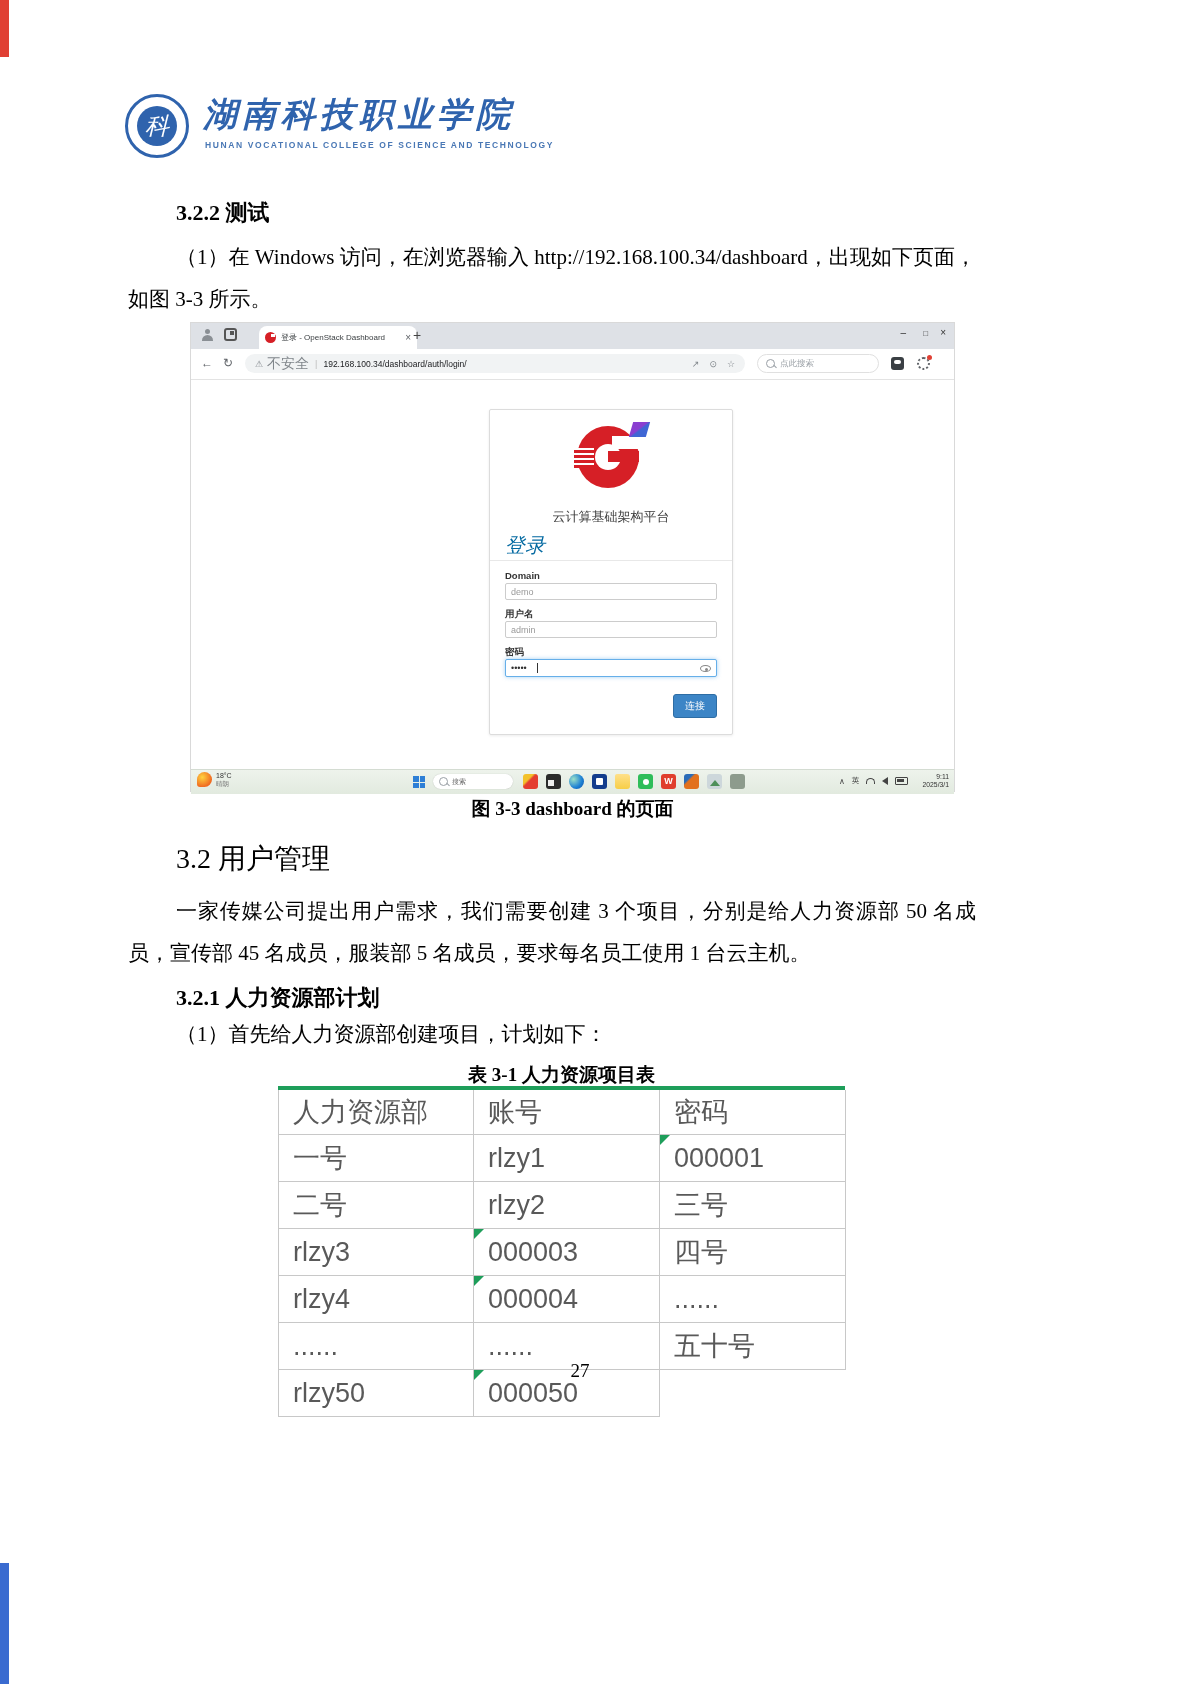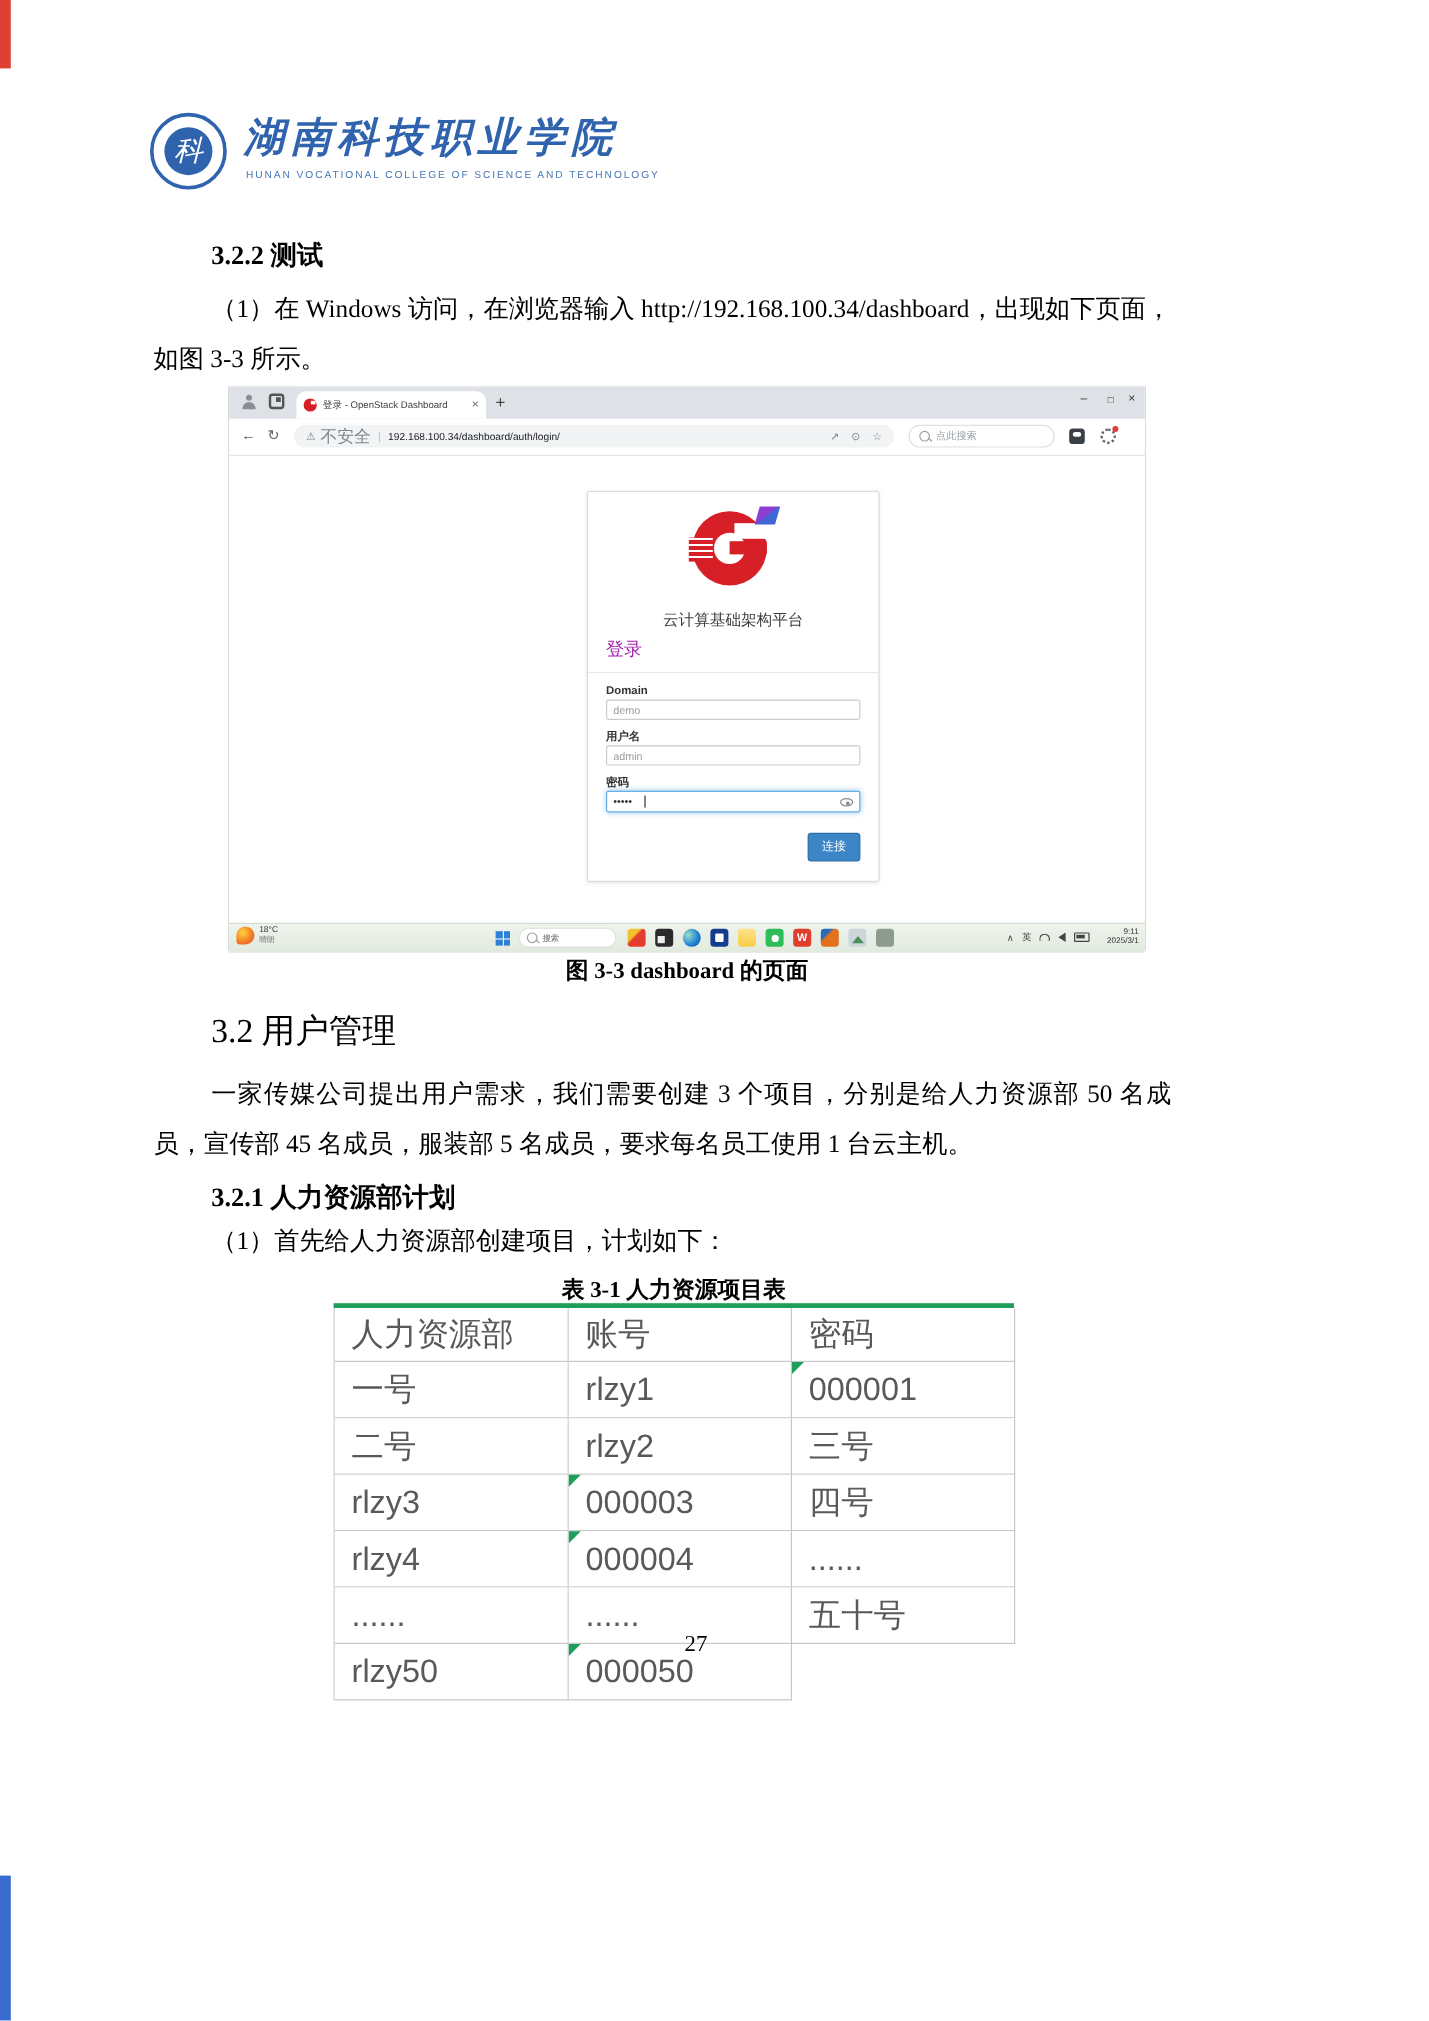--- a/index.html
+++ b/index.html
@@ -14,21 +14,21 @@
   
   .logo-block{left:125px;top:92px;width:420px;height:80px;}
   .seal{position:absolute;left:0;top:2px;width:64px;height:64px;border-radius:50%;
         border:3px solid #2f63ad;box-sizing:border-box;background:#fff;}
   .seal-core{position:absolute;left:9px;top:9px;width:40px;height:40px;border-radius:50%;
         background:#2f63ad;color:#fff;font-size:24px;line-height:40px;text-align:center;
         font-family:"Liberation Sans",sans-serif;font-style:italic;}
   .calli{position:absolute;left:78px;top:0px;width:330px;font-size:34px;font-weight:bold;
         font-style:italic;color:#2f63ad;letter-spacing:5px;white-space:nowrap;}
   .logo-en{position:absolute;left:80px;top:48px;width:340px;font-size:8.5px;letter-spacing:1.6px;
-        color:#4a78b5;font-family:"Liberation Sans",sans-serif;white-space:nowrap;}
+        color:#4a78b5;font-family:"Liberation Sans",sans-serif;white-space:nowrap;font-weight:bold;}
 
   .h322{left:176px;top:198px;font-size:22px;font-weight:bold;}
   .para{left:128px;width:848px;font-size:21px;line-height:42px;text-align:justify;text-indent:48px;}
   .para1{top:236px;}
   .figcap{left:190px;top:796px;width:765px;text-align:center;font-size:19px;font-weight:bold;}
   .h32{left:176px;top:840px;font-size:28px;font-weight:normal;}
   .para2{top:890px;}
   .h321{left:176px;top:983px;font-size:22px;font-weight:bold;text-align:center;}
   .para3{left:128px;top:1020px;width:848px;font-size:21px;text-indent:48px;}
   .tablecap{left:278px;top:1062px;width:567px;text-align:center;font-size:19px;font-weight:bold;}
@@ -37,21 +37,21 @@
   
   .browser{left:190px;top:322px;width:765px;height:470px;border:1px solid #d9d9d9;
            box-sizing:border-box;font-family:"Liberation Sans",sans-serif;background:#fff;}
   .tabstrip{position:absolute;left:0;top:0;width:100%;height:26px;background:#dee1e6;}
   .profile-ic{position:absolute;left:10px;top:6px;width:13px;height:13px;}
   .profile-ic .head{position:absolute;left:4px;top:0;width:5px;height:5px;border-radius:50%;background:#8a8f94;}
   .profile-ic .body{position:absolute;left:1px;top:6px;width:11px;height:6px;border-radius:6px 6px 0 0;background:#8a8f94;}
   .tabview-ic{position:absolute;left:33px;top:5px;width:13px;height:13px;border:2px solid #555;
         border-radius:3px;box-sizing:border-box;}
   .tabview-ic::after{content:"";position:absolute;right:1px;top:1px;width:4px;height:4px;background:#555;}
-  .tab{position:absolute;left:56px;top:3px;width:158px;height:23px;background:#fff;
+  .tab{position:absolute;left:68px;top:3px;width:158px;height:23px;background:#fff;
         border-radius:8px 8px 0 0;display:flex;align-items:center;padding:0 6px;box-sizing:border-box;}
   .favicon{width:11px;height:11px;border-radius:50%;background:#d61f26;position:relative;flex:0 0 auto;}
   .favicon::after{content:"";position:absolute;right:1px;top:2px;width:4px;height:3px;background:#fff;}
   .tabtitle{font-size:8px;color:#3c4043;margin-left:5px;white-space:nowrap;overflow:hidden;
         text-overflow:ellipsis;flex:1;}
   .tabclose{font-size:10px;color:#5f6368;margin-left:4px;line-height:10px;}
   .newtab{position:absolute;left:222px;top:4px;font-size:14px;color:#444;}
   .winctl{position:absolute;top:4px;font-size:10px;color:#333;}
   .wc-min{right:48px;} .wc-max{right:26px;font-size:8px;top:6px;} .wc-close{right:8px;}
 
@@ -86,21 +86,21 @@
   .glogo{position:relative;width:74px;height:72px;margin:12px auto 0;}
   .g-ring{position:absolute;left:3px;top:4px;width:62px;height:62px;border-radius:50%;background:#d61f26;}
   .g-hole{position:absolute;left:21px;top:22px;width:26px;height:26px;border-radius:50%;background:#fff;}
   .g-notch{position:absolute;left:38px;top:14px;width:30px;height:13px;background:#fff;}
   .g-bar{position:absolute;left:34px;top:29px;width:31px;height:11px;background:#d61f26;}
   .g-stripes{position:absolute;left:0px;top:26px;width:20px;height:20px;
         background:repeating-linear-gradient(#fff 0 2px,#d61f26 2px 5px);}
   .g-accent{position:absolute;right:0;top:0;width:17px;height:15px;transform:skew(-16deg);
         background:linear-gradient(135deg,#8a3fd0 0 45%,#3f66d4 55% 100%);}
   .platform{position:absolute;left:0;top:98px;width:100%;text-align:center;font-size:13px;color:#3c3c3c;}
-  .login-h{position:absolute;left:15px;top:122px;font-size:15px;color:#a21caf;}
+  .login-h{position:absolute;left:15px;top:122px;font-size:20px;color:#0369a1;font-style:italic;}
   .card-div{position:absolute;left:0;top:150px;width:100%;height:1px;background:#e8e8e8;}
   .f-label{position:absolute;left:15px;font-size:9.5px;font-weight:bold;color:#333;}
   .f-input{position:absolute;left:15px;width:212px;height:17px;border:1px solid #ccc;border-radius:2px;
         box-sizing:border-box;font-size:9px;color:#9a9a9a;padding:0 5px;background:#fff;
         font-family:"Liberation Sans",sans-serif;}
   .lab-domain{top:160px;text-align:center;} .in-domain{top:173px;}
   .lab-user{top:198px;} .in-user{top:211px;}
   .lab-pass{top:236px;} .pass-wrap{position:absolute;left:15px;top:249px;width:212px;height:18px;}
   .in-pass{position:absolute;left:0;top:0;width:212px;height:18px;border:1px solid #66afe9;
         border-radius:2px;box-sizing:border-box;font-size:9px;color:#333;padding:0 5px;

